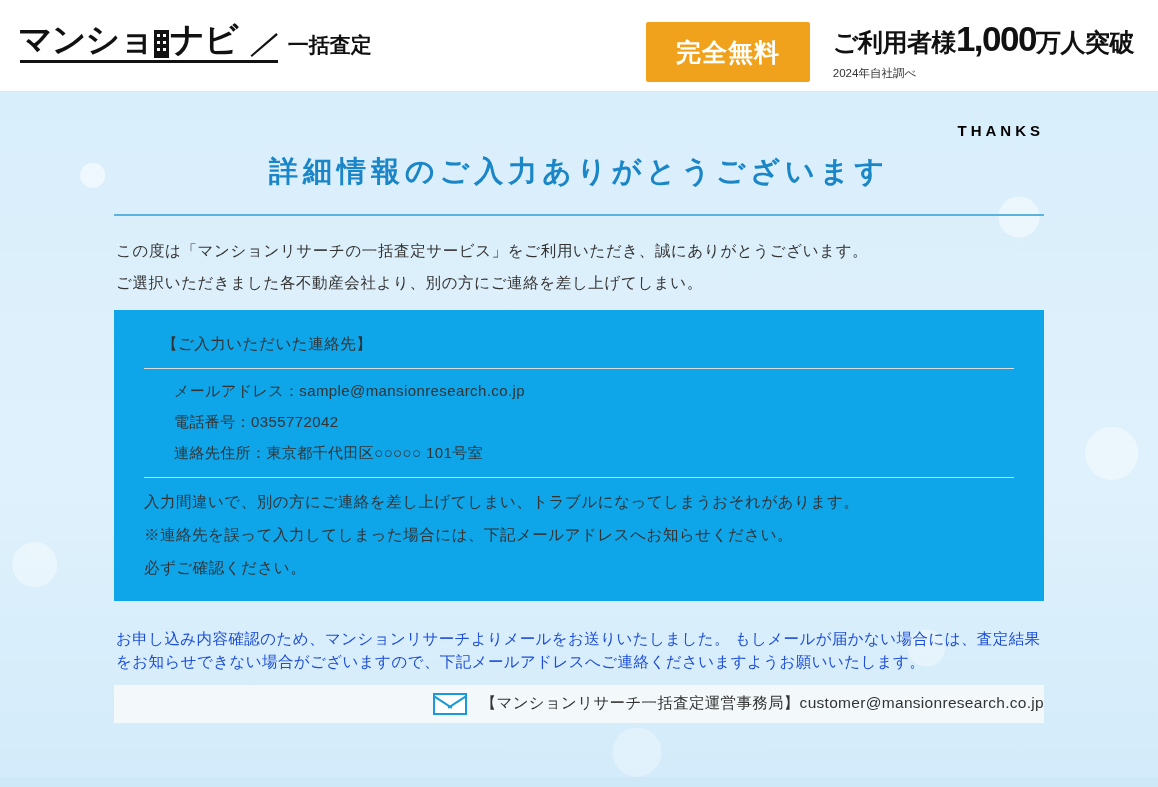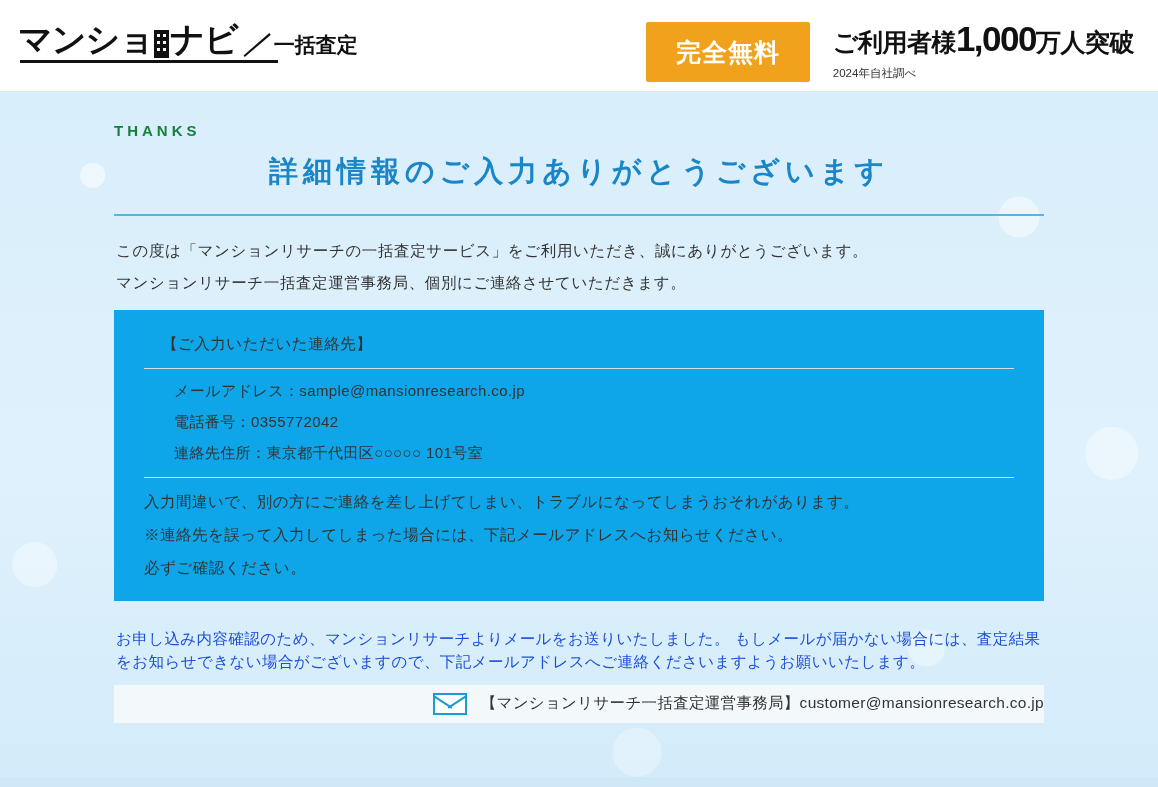--- a/index.html
+++ b/index.html
@@ -18,20 +18,21 @@
     height: 92px;
     background: #ffffff;
     border-bottom: 1px solid #e6e6e6;
   }
   .logo-wrap {
     position: absolute;
     left: 18px;
     top: 22px;
     display: flex;
     align-items: flex-end;
+    gap: 7px;
   }
   .logo-main {
     font-size: 34px;
     font-weight: bold;
     letter-spacing: -1px;
     color: #111111;
     line-height: 1;
     position: relative;
     white-space: nowrap;
   }
@@ -145,22 +146,22 @@
   }
   .hero-inner {
     position: relative;
     z-index: 2;
     width: 930px;
     margin: 0 auto;
     padding-top: 30px;
   }
 
   .thanks {
-    text-align: left;
-    color: #15803d;
+    text-align: right;
+    color: #000000;
     font-size: 15px;
     font-weight: bold;
     letter-spacing: 4px;
   }
   .headline {
     text-align: center;
     color: #1a86c8;
     font-size: 29px;
     font-weight: bold;
     letter-spacing: 5px;
@@ -297,21 +298,21 @@
 
 <div class="hero">
   <div class="hero-inner">
 
     <div class="thanks">THANKS</div>
     <div class="headline">詳細情報のご入力ありがとうございます</div>
     <div class="divider"></div>
 
     <div class="intro">
       <p>この度は「マンションリサーチの一括査定サービス」をご利用いただき、誠にありがとうございます。</p>
-      <p>マンションリサーチ一括査定運営事務局、個別にご連絡させていただきます。</p>
+      <p>ご選択いただきました各不動産会社より、別の方にご連絡を差し上げてしまい。</p>
     </div>
 
     <div class="card">
       <div class="card-title">【ご入力いただいた連絡先】</div>
 
       <div class="contact-list">
         <div>メールアドレス：sample@mansionresearch.co.jp</div>
         <div>電話番号：0355772042</div>
         <div>連絡先住所：東京都千代田区○○○○○ 101号室</div>
       </div>

